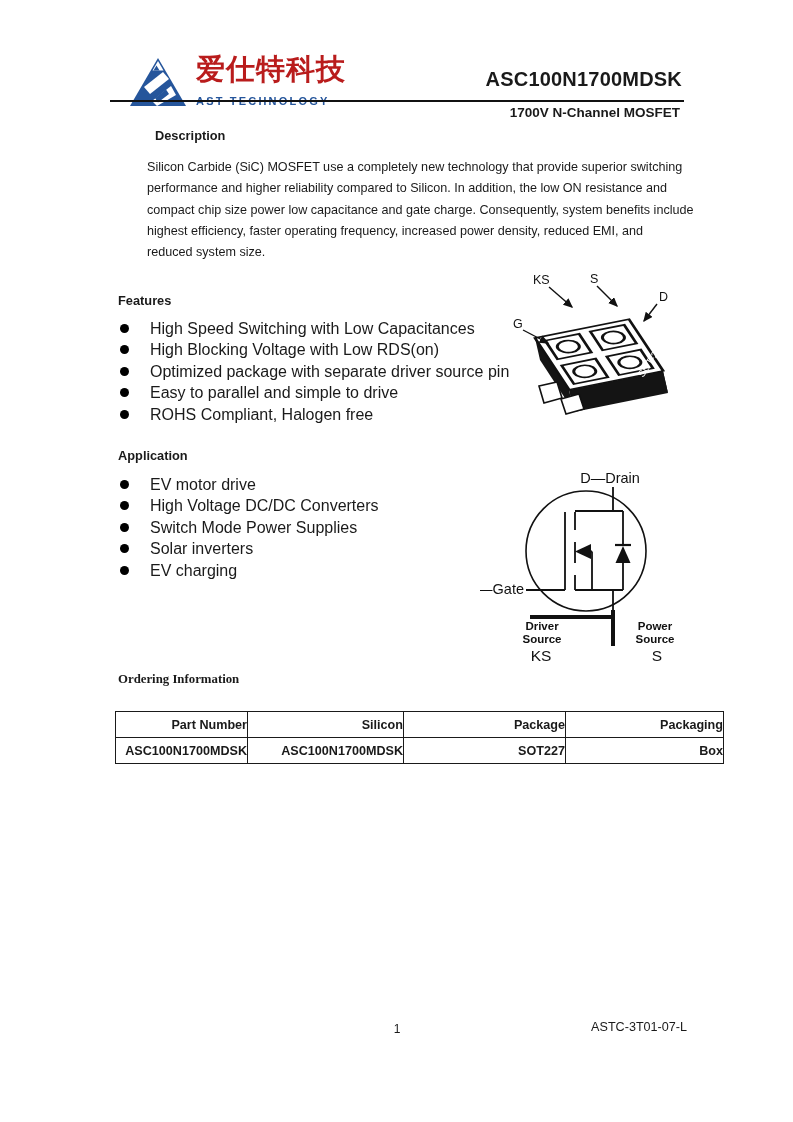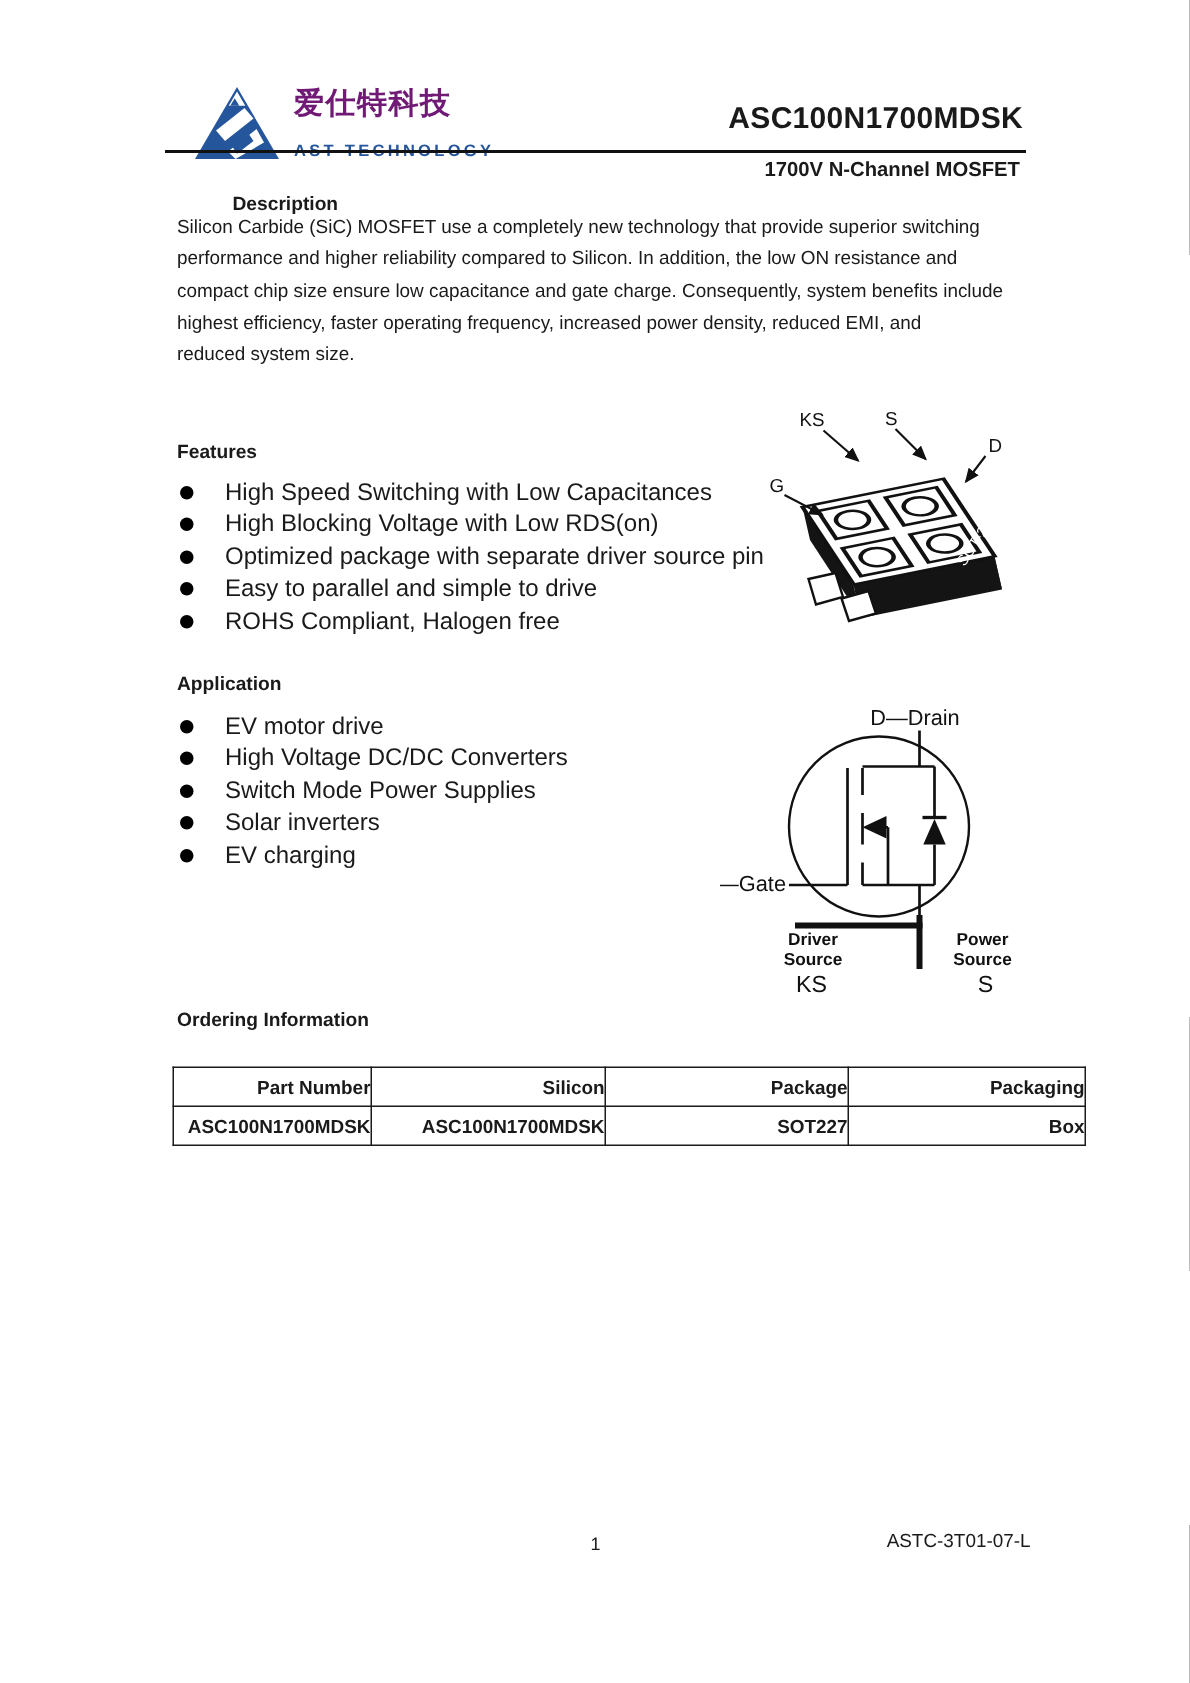--- a/index.html
+++ b/index.html
@@ -5,21 +5,21 @@
   html,body{margin:0;padding:0;background:#888;}
   .page{
     position:relative;width:793px;height:1122px;background:#ffffff;
     margin:0 auto;overflow:hidden;
     font-family:"Liberation Sans","DejaVu Sans",sans-serif;
     color:#1a1a1a;
   }
   .abs{position:absolute;}
   
   .logo-row{left:130px;top:57px;display:flex;align-items:flex-start;gap:10px;}
-  .logo-cn{color:#701a75;font-size:20px;font-weight:bold;letter-spacing:1px;line-height:24px;white-space:nowrap;}
+  .logo-cn{color:#b91c1c;font-size:29px;font-weight:bold;letter-spacing:1px;line-height:24px;white-space:nowrap;}
   .logo-en{color:#25559b;font-size:11px;font-weight:bold;letter-spacing:2.2px;margin-top:14px;white-space:nowrap;}
   .part-title{right:111px;top:68px;font-size:20px;font-weight:bold;letter-spacing:0.2px;}
   .head-rule{left:110px;top:100px;width:574px;height:2px;background:#111;}
   .subtitle{right:113px;top:105px;font-size:13.5px;font-weight:bold;}
   
   .sec-head{font-size:12.8px;font-weight:bold;}
   .body-lines{left:118px;width:575px;font-size:12.6px;}
   .body-lines div{height:21.3px;line-height:21.3px;white-space:nowrap;}
   .blist{left:118px;width:400px;}
   .blist .item{position:relative;height:21.4px;line-height:21.4px;font-size:16px;padding-left:32px;white-space:nowrap;}
@@ -51,24 +51,24 @@
       <div class="logo-cn">爱仕特科技</div>
       <div class="logo-en">AST  TECHNOLOGY</div>
     </div>
   </div>
 
   <div class="abs part-title">ASC100N1700MDSK</div>
   <div class="abs head-rule"></div>
   <div class="abs subtitle">1700V N-Channel MOSFET</div>
 
   <div class="abs sec-head" style="left:118px;top:128px;margin-left:37px;">Description</div>
-  <div class="abs body-lines" style="top:141px;">
+  <div class="abs body-lines" style="top:157px;margin-left:29px;">
     <div>Silicon Carbide (SiC) MOSFET use a completely new technology that provide superior switching</div>
     <div>performance and higher reliability compared to Silicon. In addition, the low ON resistance and</div>
-    <div>compact chip size ensure low capacitance and gate charge. Consequently, system benefits include</div>
+    <div>compact chip size power low capacitance and gate charge. Consequently, system benefits include</div>
     <div>highest efficiency, faster operating frequency, increased power density, reduced EMI, and</div>
     <div>reduced system size.</div>
   </div>
 
   <div class="abs sec-head" style="left:118px;top:293px;">Features</div>
   <div class="abs blist" style="top:318px;">
     <div class="item"><span class="dot"></span><span>High Speed Switching with Low Capacitances</span></div>
     <div class="item"><span class="dot"></span><span>High Blocking Voltage with Low RDS(on)</span></div>
     <div class="item"><span class="dot"></span><span>Optimized package with separate driver source pin</span></div>
     <div class="item"><span class="dot"></span><span>Easy to parallel and simple to drive</span></div>
@@ -157,21 +157,21 @@
     <text x="130" y="23" font-size="14.5" text-anchor="middle" fill="#111">D—Drain</text>
     <text x="44" y="134" font-size="14.5" text-anchor="end" fill="#111">G—Gate</text>
     <text x="62" y="170" font-size="11.5" font-weight="bold" text-anchor="middle" fill="#111">Driver</text>
     <text x="62" y="183" font-size="11.5" font-weight="bold" text-anchor="middle" fill="#111">Source</text>
     <text x="61" y="201" font-size="15.5" text-anchor="middle" fill="#111">KS</text>
     <text x="175" y="170" font-size="11.5" font-weight="bold" text-anchor="middle" fill="#111">Power</text>
     <text x="175" y="183" font-size="11.5" font-weight="bold" text-anchor="middle" fill="#111">Source</text>
     <text x="177" y="201" font-size="15.5" text-anchor="middle" fill="#111">S</text>
   </svg>
 
-  <div class="abs sec-head" style="left:118px;top:672px;">Ordering Information</div>
+  <div class="abs sec-head" style="left:118px;top:672px;font-family:Liberation Serif, serif;">Ordering Information</div>
   <table class="order">
     <colgroup>
         <col style="width:132px">
         <col style="width:156px">
         <col style="width:162px">
         <col style="width:158px">
       </colgroup>
     <tbody>
         <tr>
       <th>Part Number</th>

